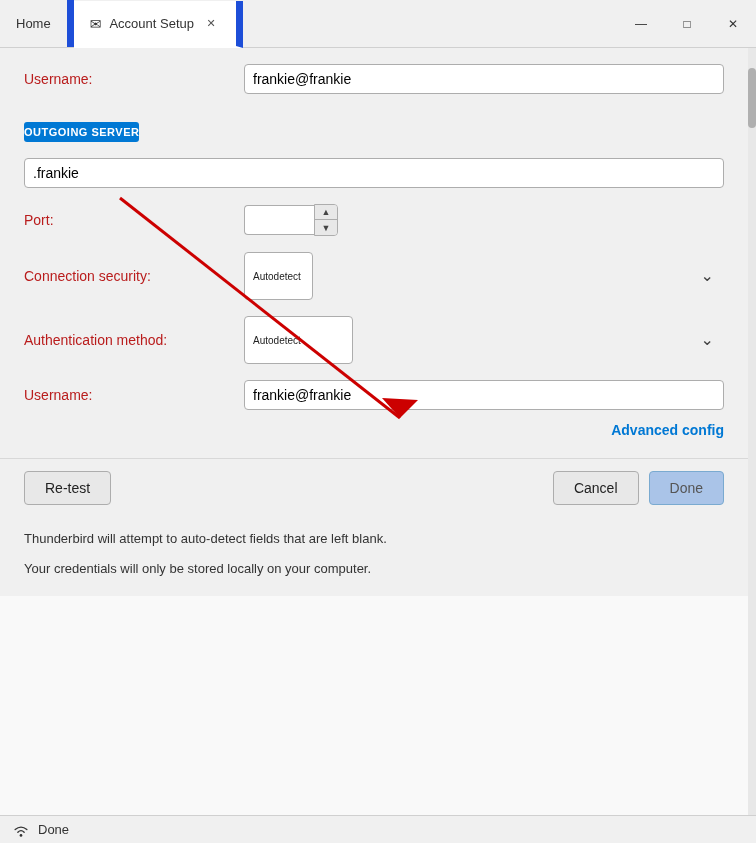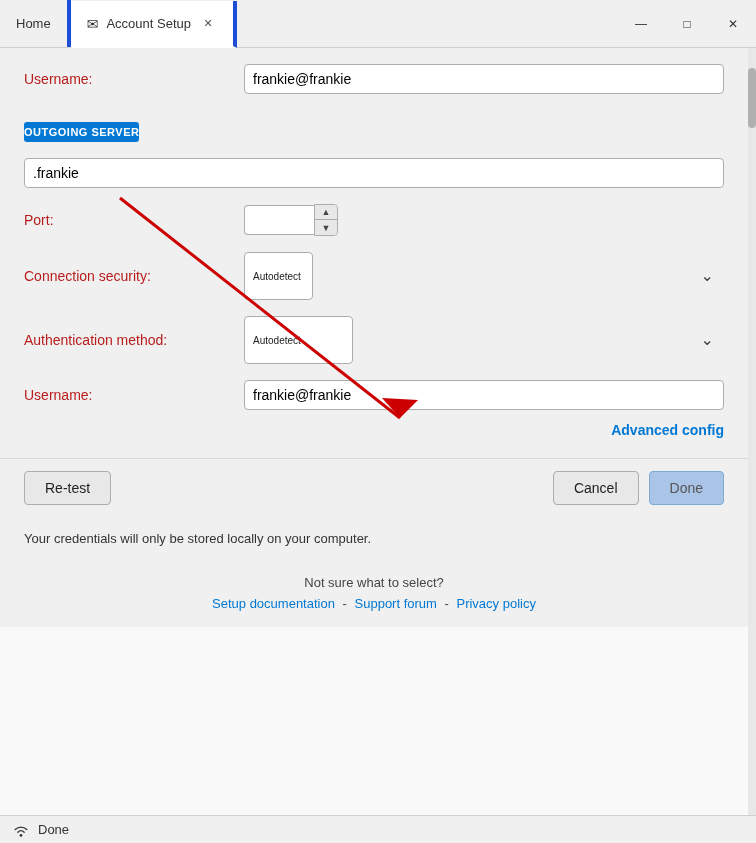--- a/index.html
+++ b/index.html
@@ -22,21 +22,21 @@
       border-bottom: 1px solid #d0d0d0;
       height: 48px;
       flex-shrink: 0;
     }
     .tab {
       display: flex;
       align-items: center;
       padding: 0 16px;
       gap: 8px;
       background: #f0f0f0;
-      border-right: 4px solid #1d4ed8;
+      border-right: 7px solid #1d4ed8;
       cursor: pointer;
       font-size: 13px;
       color: #333;
       justify-content: center;
     }
     .tab.active {
       background: #ffffff;
       border-bottom: 2px solid #fff;
       position: relative;
       top: 1px;
@@ -412,33 +412,24 @@
     </div>
 
     <div class="buttons-row">
       <button class="btn">Re-test</button>
       <div class="btn-spacer"></div>
       <button class="btn">Cancel</button>
       <button class="btn btn-primary">Done</button>
     </div>
 
     <div class="info-text-area">
+      <p class="info-text">Thunderbird will attempt to auto-detect fields that are left blank.</p>
       <p class="info-text">Your credentials will only be stored locally on your computer.</p>
     </div>
 
-    <div class="help-links-area">
-      <p class="help-links-label">Not sure what to select?</p>
-      <div class="help-links">
-        <a>Setup documentation</a>
-        <span class="help-links-separator">-</span>
-        <a>Support forum</a>
-        <span class="help-links-separator">-</span>
-        <a>Privacy policy</a>
-      </div>
-    </div>
 
   </div>
   <div class="scrollbar-track">
     <div class="scrollbar-thumb"></div>
   </div>
 </div>
 
 <div class="statusbar">
   <svg class="wifi-icon" viewBox="0 0 20 20" xmlns="http://www.w3.org/2000/svg">
     <circle cx="10" cy="16" r="1.5" fill="#333"></circle>

